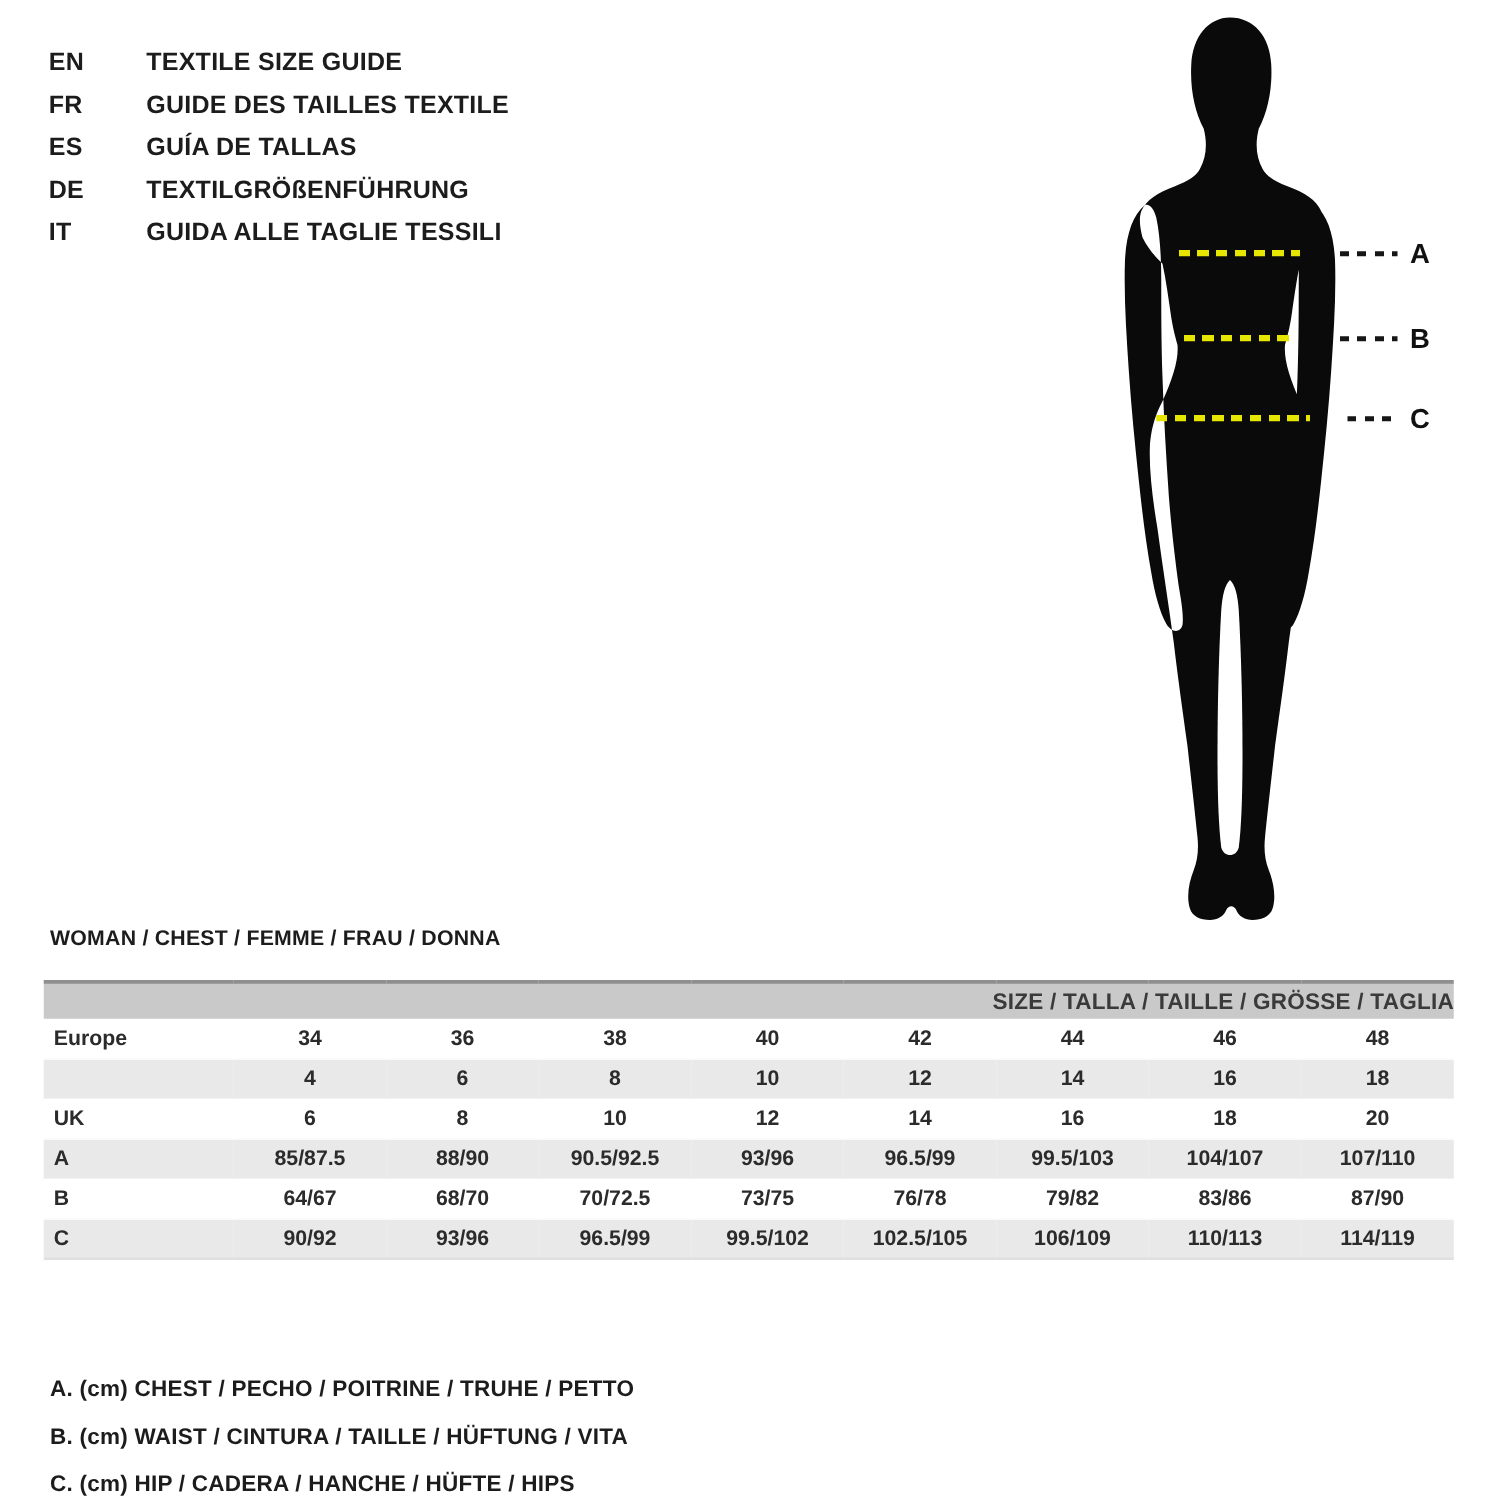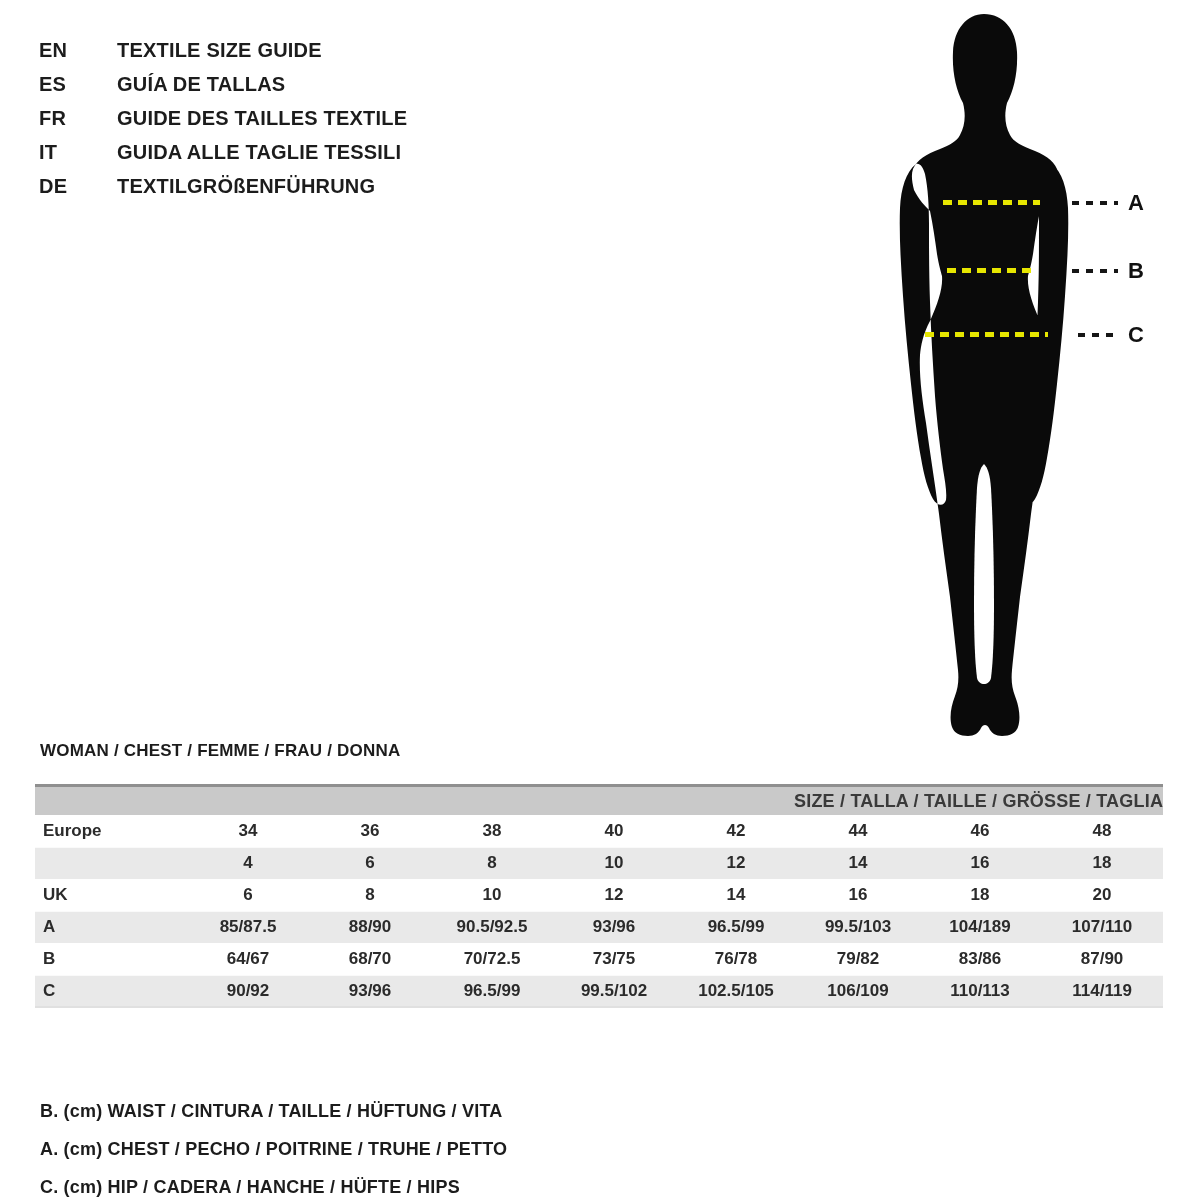--- a/index.html
+++ b/index.html
@@ -56,37 +56,37 @@
 
 <div class="canvas">
 
   <div class="langs" id="langs">
   <div class="lang-row">
     <span class="lang-code">EN</span>
     <span class="lang-title">TEXTILE SIZE GUIDE</span>
   </div>
 
   <div class="lang-row">
+    <span class="lang-code">FR</span>
+    <span class="lang-title">GUIDE DES TAILLES TEXTILE</span>
+  </div>
+
+  <div class="lang-row">
     <span class="lang-code">ES</span>
     <span class="lang-title">GUÍA DE TALLAS</span>
   </div>
 
   <div class="lang-row">
-    <span class="lang-code">FR</span>
-    <span class="lang-title">GUIDE DES TAILLES TEXTILE</span>
+    <span class="lang-code">DE</span>
+    <span class="lang-title">TEXTILGRÖßENFÜHRUNG</span>
   </div>
 
   <div class="lang-row">
     <span class="lang-code">IT</span>
     <span class="lang-title">GUIDA ALLE TAGLIE TESSILI</span>
-  </div>
-
-  <div class="lang-row">
-    <span class="lang-code">DE</span>
-    <span class="lang-title">TEXTILGRÖßENFÜHRUNG</span>
   </div>
 </div>
 
   <div class="figure">
     <svg width="244" height="726" viewBox="0 0 244 726" xmlns="http://www.w3.org/2000/svg">
       <path fill="#0a0a0a" d="
         M122,2
         C141,2 154,17 155,40 C156,60 152,78 145,91 C142,103 143,114 148,123
         C151,129 158,133 168,137 C182,142 191,148 195,157 C197,163 196,170 194,178
         C189,188 183,194 178,199 C175,213 173,228 171,242 C169,254 167,260 166,264
@@ -185,21 +185,21 @@
   </tr>
 
   <tr class="shaded">
     <th class="rowlabel">A</th>
     <td>85/87.5</td>
     <td>88/90</td>
     <td>90.5/92.5</td>
     <td>93/96</td>
     <td>96.5/99</td>
     <td>99.5/103</td>
-    <td>104/189</td>
+    <td>104/107</td>
     <td>107/110</td>
   </tr>
 
   <tr>
     <th class="rowlabel">B</th>
     <td>64/67</td>
     <td>68/70</td>
     <td>70/72.5</td>
     <td>73/75</td>
     <td>76/78</td>
@@ -216,20 +216,20 @@
     <td>99.5/102</td>
     <td>102.5/105</td>
     <td>106/109</td>
     <td>110/113</td>
     <td>114/119</td>
   </tr>
 </tbody>
   </table>
 
   <div class="legend" id="legend">
+  <div class="legend-line">A. (cm) CHEST / PECHO / POITRINE / TRUHE / PETTO</div>
+
   <div class="legend-line">B. (cm) WAIST / CINTURA / TAILLE / HÜFTUNG / VITA</div>
-
-  <div class="legend-line">A. (cm) CHEST / PECHO / POITRINE / TRUHE / PETTO</div>
 
   <div class="legend-line">C. (cm) HIP / CADERA / HANCHE / HÜFTE / HIPS</div>
 </div>
 
 </div>
 
 </body></html>

